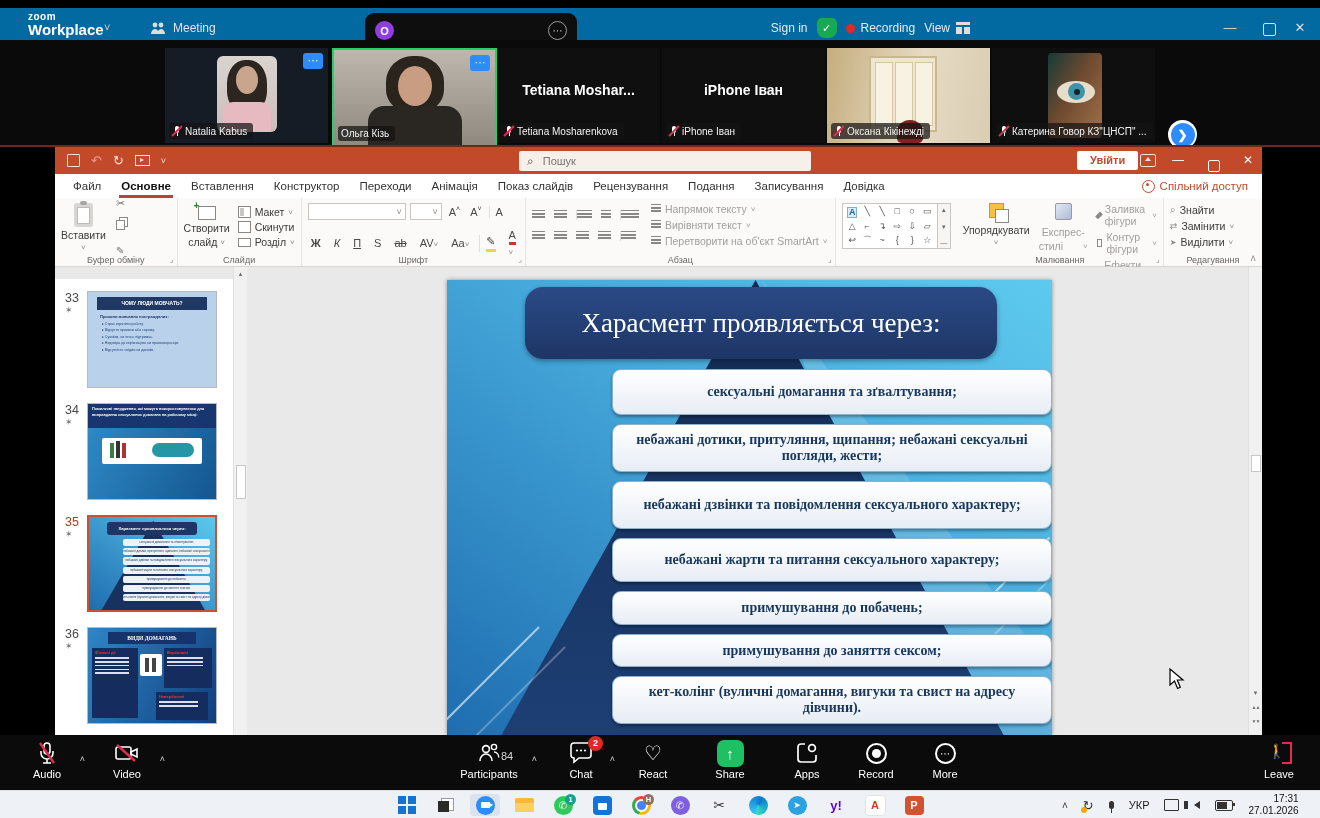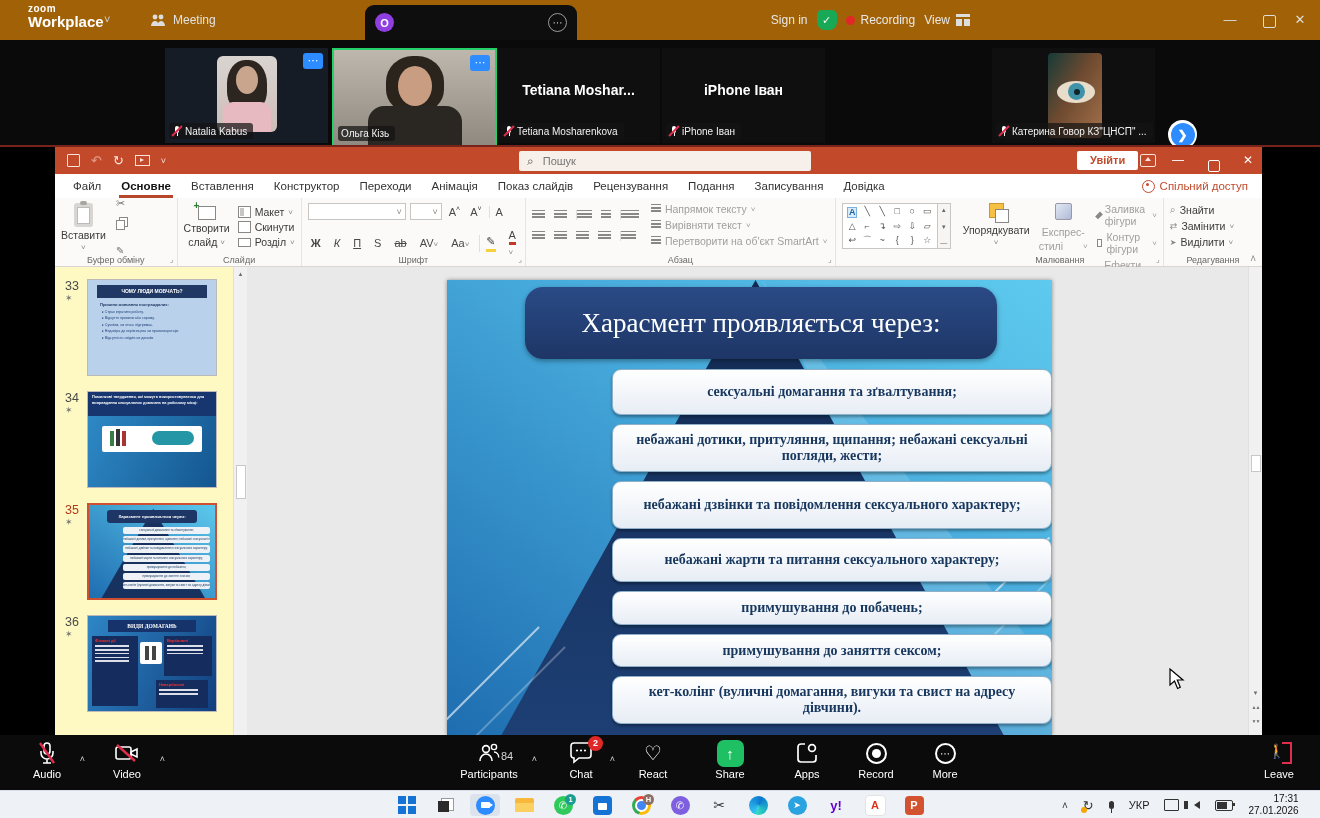--- a/index.html
+++ b/index.html
@@ -3,21 +3,21 @@
 <meta charset="utf-8">
 <style>
   html,body{margin:0;padding:0;background:#000;}
   #screen{position:relative;width:1320px;height:818px;overflow:hidden;background:#000;
     font-family:"Liberation Sans",sans-serif;-webkit-font-smoothing:antialiased;}
   .abs{position:absolute;}
   .flex{display:flex;align-items:center;}
   .ser{font-family:"Liberation Serif","DejaVu Serif",serif;}
 
   
-  .ztitle{left:0;top:0;width:1320px;height:40px;background:#a16207;color:#e8e8e8;}
+  .ztitle{left:0;top:8px;width:1320px;height:40px;background:#0369a1;color:#e8e8e8;}
   .zlogo{left:28px;top:4px;line-height:1;color:#fff;}
   .zlogo .t{font-size:10px;font-weight:bold;letter-spacing:.5px;}
   .zlogo .b{font-size:15px;font-weight:bold;}
   .chev{color:#cfcfcf;font-size:11px;}
   .ztab{gap:7px;font-size:12px;color:#e3e3e3;}
   .screen-tab{left:365px;top:5px;width:212px;height:35px;background:#0e0e0e;border-radius:9px 9px 0 0;padding:0 10px;box-sizing:border-box;gap:8px;}
   .oava{width:19px;height:19px;border-radius:50%;background:#8f3fe0;color:#fff;font-size:11px;font-weight:bold;display:flex;align-items:center;justify-content:center;}
   .tab-ellipsis{margin-left:auto;width:17px;height:17px;border:1px solid #9b9b9b;border-radius:50%;color:#cfcfcf;font-size:10px;display:flex;align-items:center;justify-content:center;}
   .shield{width:20px;height:20px;background:#18a957;border-radius:5px 5px 8px 8px;color:#fff;font-size:11px;display:flex;align-items:center;justify-content:center;}
   .recdot{width:9px;height:9px;border-radius:50%;background:#e02828;}
@@ -103,21 +103,21 @@
   .shapebox span:first-child{color:#1a66a8;border:1px solid #7ab0dd;background:#dcebf8;padding:0 1px;font-weight:bold;}
   .shsc{width:13px;height:46px;border:1px solid #c8c6c4;border-left:0;background:#f6f5f4;display:flex;flex-direction:column;align-items:center;justify-content:space-between;padding:2px 0;box-sizing:border-box;color:#6a6865;font-size:7px;}
   .arr2{width:13px;height:13px;background:#f6c143;border:1px solid #c79a2f;position:relative;}
   .arr2:after{content:"";position:absolute;left:5px;top:5px;width:12px;height:12px;background:#fff;border:1px solid #8a8886;}
   .qsty{width:15px;height:15px;border:1px solid #9a98a6;background:linear-gradient(135deg,#e3e9f5,#aebad6);border-radius:2px;}
   .dia{width:9px;height:9px;background:#8a8886;transform:rotate(45deg);display:inline-block;}
   .underbar{display:inline-block;border-bottom:3px solid #b0aeab;padding-bottom:1px;}
 
   
   .content{position:absolute;left:0;top:120px;width:100%;height:468px;background:#e9e9e9;}
-  .thumbs{position:absolute;left:0;top:0;width:178px;height:100%;background:#fef9c3;overflow:hidden;}
+  .thumbs{position:absolute;left:0;top:12px;width:178px;height:100%;background:#ffffff;overflow:hidden;}
   .titem{display:flex;margin:12px 0 4px 6px;height:100px;}
   .titem .nc{width:26px;text-align:left;padding-left:4px;box-sizing:border-box;}
   .titem .num{font-size:12.5px;color:#4a4a4a;}
   .titem.sel .num{color:#b13a1d;}
   .titem .star{font-size:9px;color:#6f6f6f;}
   .tbox{width:130px;height:97px;border:1px solid #bcbab8;background:#fff;position:relative;overflow:hidden;box-sizing:border-box;}
   .titem.sel .tbox{border:2px solid #cf5030;}
   .t33{background:#b9d1ea;}
   .t33 .bar{margin:5px 9px 0;height:13px;background:#1f3864;color:#fff;font-size:5px;font-weight:bold;text-align:center;line-height:13px;}
   .t33 .intro{margin:4px 0 2px 12px;font-size:4px;font-weight:bold;color:#1f3864;}
@@ -308,20 +308,38 @@
       <div class="badge">
         <span class="micoff">
             <span class="body"></span>
             <span class="st"></span>
             <span class="slash"></span>
           </span>
         <span>iPhone Іван</span>
       </div>
     </div>
 
+    <div class="abs tile" style="left:827px;">
+      <div class="vid5">
+        <div class="cab">
+            <i style="left:4px;"></i>
+            <i style="left:24px;"></i>
+            <i style="left:44px;"></i>
+          </div>
+        <div class="head"></div>
+      </div>
+      <div class="badge">
+        <span class="micoff">
+            <span class="body"></span>
+            <span class="st"></span>
+            <span class="slash"></span>
+          </span>
+        <span>Оксана  Кікінежді</span>
+      </div>
+    </div>
 
     <div class="abs tile" style="left:992px;">
       <div class="photo6">
           <div class="white"></div>
           <div class="iris"></div>
           <div class="pupil"></div>
         </div>
       <div class="badge">
         <span class="micoff">
             <span class="body"></span>

